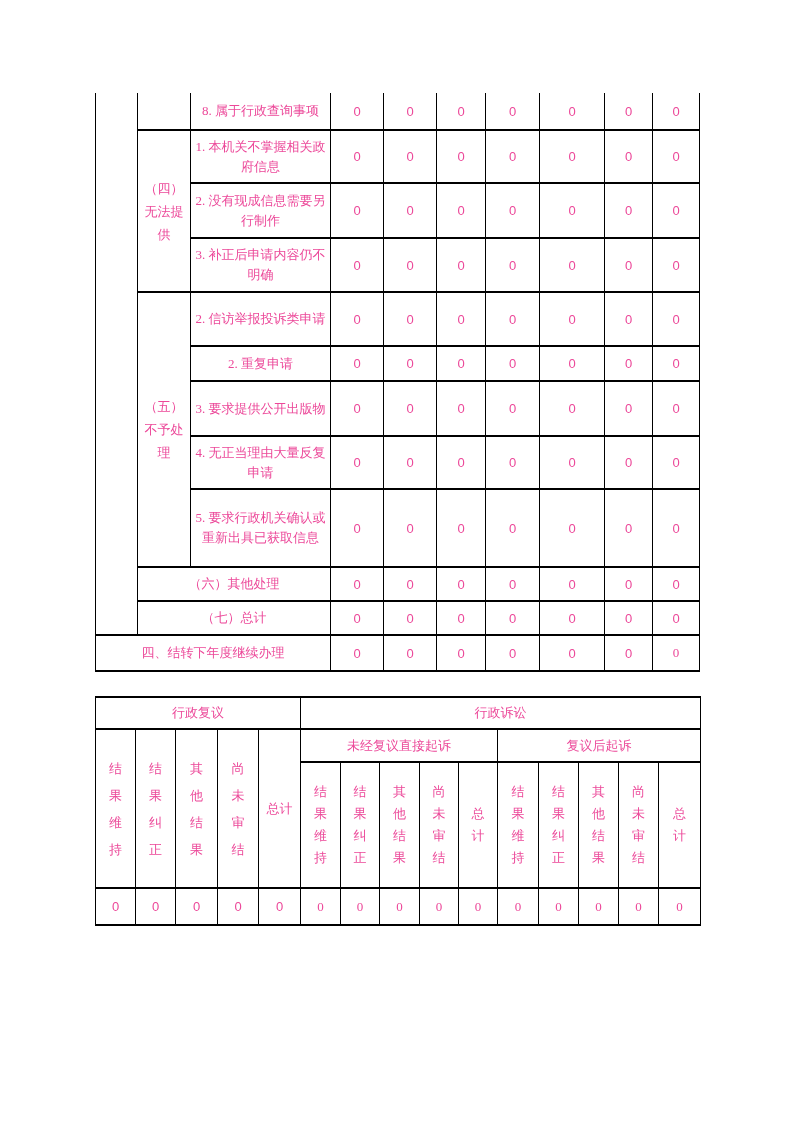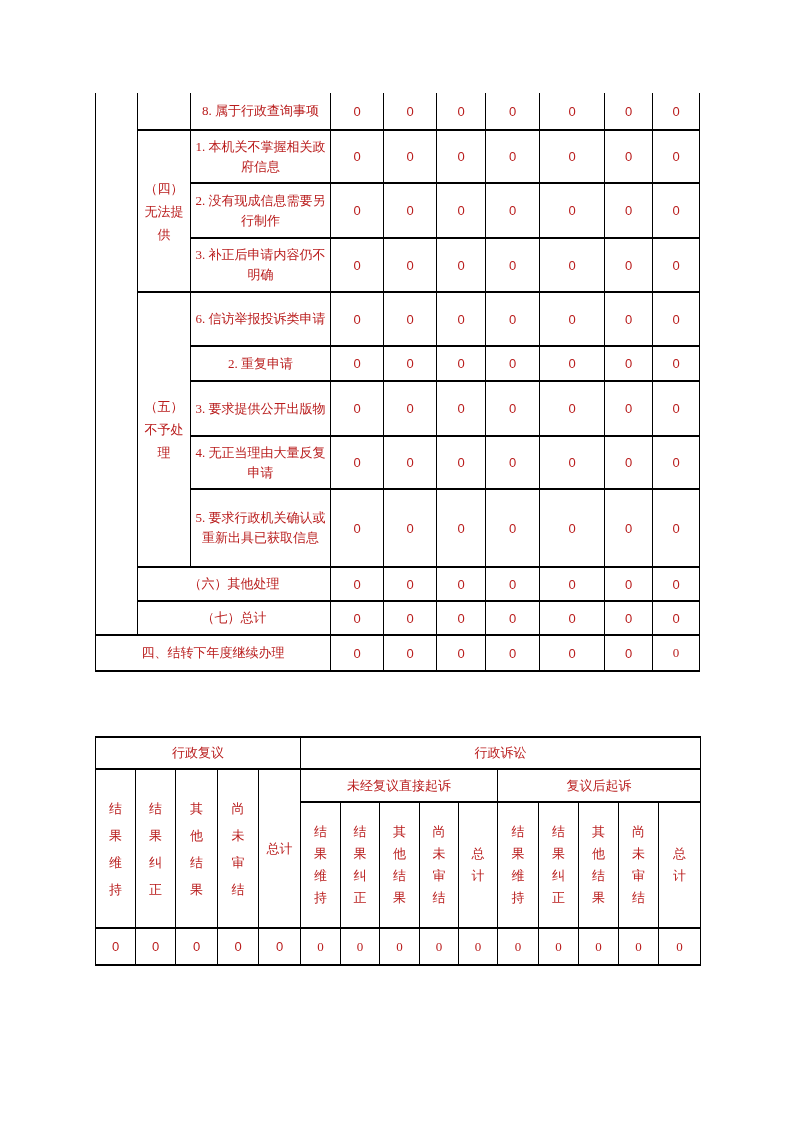--- a/index.html
+++ b/index.html
@@ -4,42 +4,42 @@
 <style>
   * { margin: 0; padding: 0; box-sizing: border-box; }
   html, body { background: #888; }
   .page {
     position: relative;
     width: 793px;
     height: 1122px;
     margin: 0 auto;
     background: #ffffff;
     font-family: "Liberation Serif", "DejaVu Serif", serif;
-    color: #b91c1c;
+    color: #ec4899;
     overflow: hidden;
   }
   table.t {
     position: absolute;
     border-collapse: collapse;
     table-layout: fixed;
   }
   table.t td {
     border: 1px solid #000;
     border-top-width: 2px;
     border-bottom-width: 2px;
     font-size: 13px;
     text-align: center;
     vertical-align: middle;
     padding: 2px;
     overflow: hidden;
   }
   
   #t1 { left: 95px; top: 93px; width: 604px; }
   #t1 tr.first td { border-top: none; }
-  #t2 { left: 95px; top: 736px; width: 605px; }
+  #t2 { left: 95px; top: 696px; width: 605px; }
 
   td.item {
     text-align: left;
     padding: 3px 2px 3px 8px;
     line-height: 20px;
   }
   td.cat {
     text-align: left;
     padding: 3px 2px 3px 7px;
     line-height: 23px;
@@ -141,21 +141,21 @@
         <td class="z">0</td>
         <td class="z">0</td>
         <td class="z">0</td>
         <td class="z">0</td>
       </tr>
       <tr style="height:54px">
         <td class="cat" rowspan="5">
           <div>（五）</div>
           <div>不予处理</div>
         </td>
-        <td class="item">6. 信访举报投诉类申请</td>
+        <td class="item">2. 信访举报投诉类申请</td>
         <td class="z">0</td>
         <td class="z">0</td>
         <td class="z">0</td>
         <td class="z">0</td>
         <td class="z">0</td>
         <td class="z">0</td>
         <td class="z">0</td>
       </tr>
       <tr style="height:35px">
         <td class="item">2. 重复申请</td>

